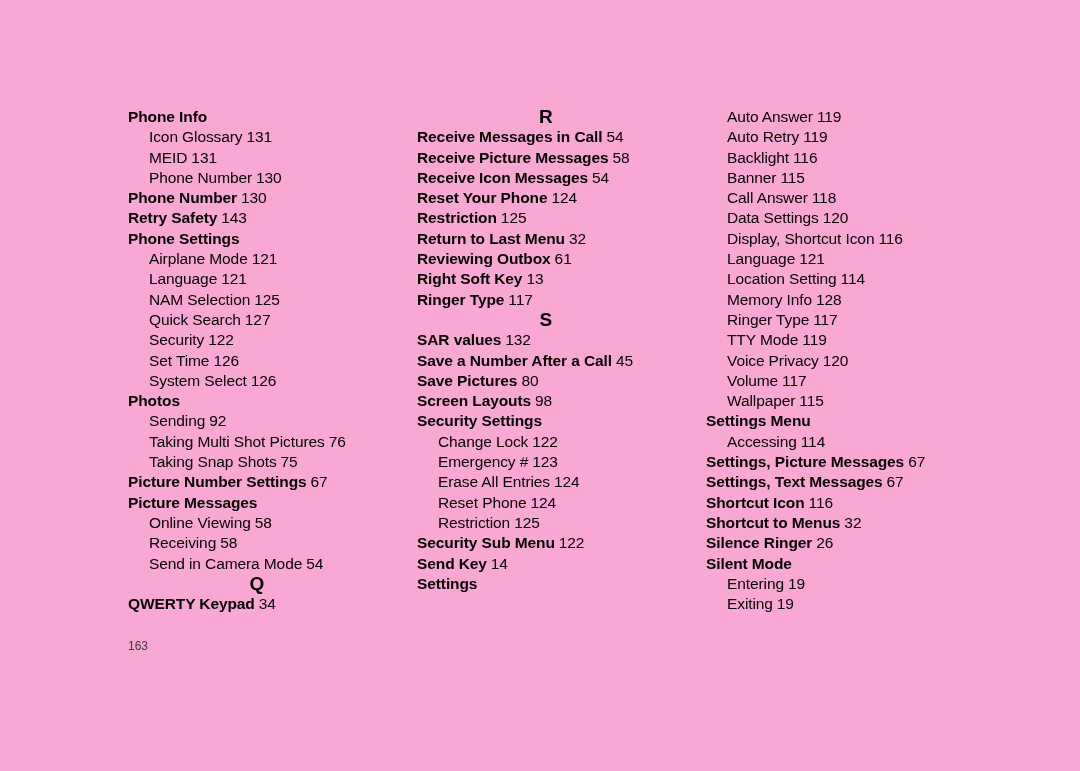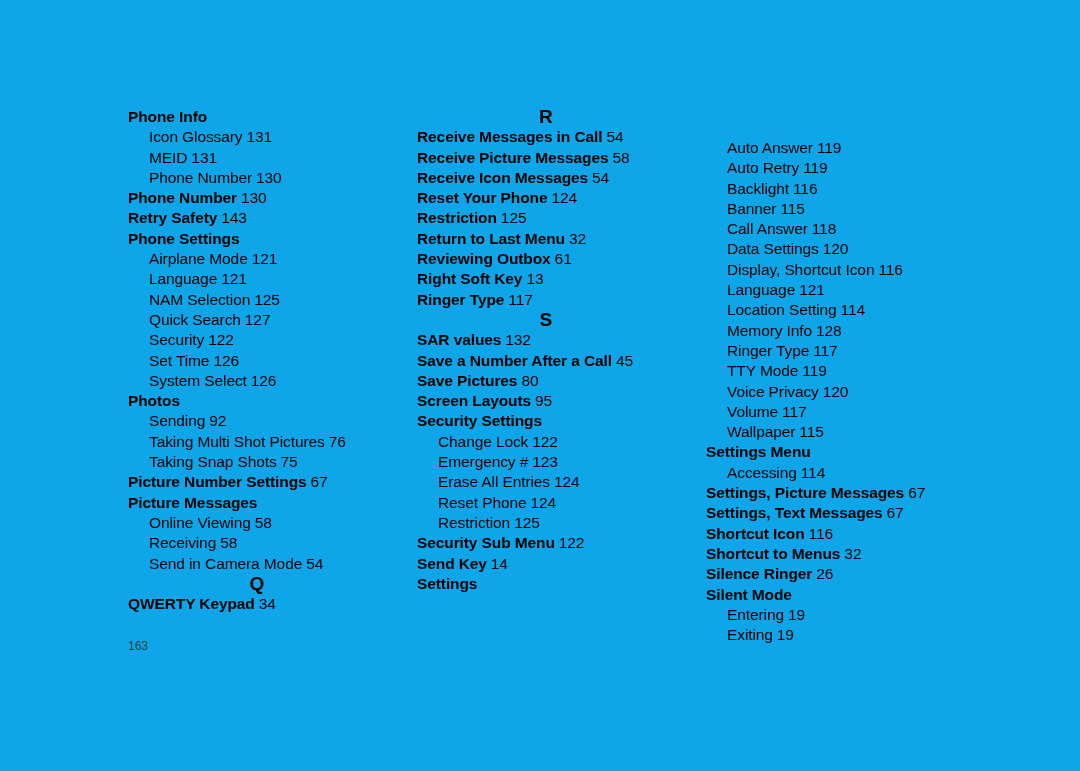--- a/index.html
+++ b/index.html
@@ -16,38 +16,38 @@
     color: #000000;
     overflow: hidden;
   }
 
   .page {
     position: absolute;
     left: 0;
     top: 0;
     width: 1080px;
     height: 771px;
-    background: #0ea5e9;
+    background: #f9a8d4;
   }
 
   .columns {
     position: absolute;
     left: 0;
     top: 107px;
     width: 1080px;
   }
 
   .column {
     position: absolute;
     top: 0;
     width: 300px;
   }
   .column.c1 { left: 128px; }
   .column.c2 { left: 417px; }
-  .column.c3 { left: 706px; margin-top: 31px; }
+  .column.c3 { left: 706px; }
 
   
   .letter-head {
     font-weight: bold;
     font-size: 19px;
     line-height: 20.3px;
     text-align: center;
     width: 258px;
     margin: 0;
     letter-spacing: 0.2px;
@@ -126,21 +126,21 @@
         <div class="entry main"><span>Reset Your Phone</span><span class="pg">124</span></div>
         <div class="entry main"><span>Restriction</span><span class="pg">125</span></div>
         <div class="entry main"><span>Return to Last Menu</span><span class="pg">32</span></div>
         <div class="entry main"><span>Reviewing Outbox</span><span class="pg">61</span></div>
         <div class="entry main"><span>Right Soft Key</span><span class="pg">13</span></div>
         <div class="entry main"><span>Ringer Type</span><span class="pg">117</span></div>
         <div class="letter-head">S</div>
         <div class="entry main"><span>SAR values</span><span class="pg">132</span></div>
         <div class="entry main"><span>Save a Number After a Call</span><span class="pg">45</span></div>
         <div class="entry main"><span>Save Pictures</span><span class="pg">80</span></div>
-        <div class="entry main"><span>Screen Layouts</span><span class="pg">95</span></div>
+        <div class="entry main"><span>Screen Layouts</span><span class="pg">98</span></div>
         <div class="entry main"><span>Security Settings</span></div>
         <div class="entry sub"><span>Change Lock</span><span class="pg">122</span></div>
         <div class="entry sub"><span>Emergency #</span><span class="pg">123</span></div>
         <div class="entry sub"><span>Erase All Entries</span><span class="pg">124</span></div>
         <div class="entry sub"><span>Reset Phone</span><span class="pg">124</span></div>
         <div class="entry sub"><span>Restriction</span><span class="pg">125</span></div>
         <div class="entry main"><span>Security Sub Menu</span><span class="pg">122</span></div>
         <div class="entry main"><span>Send Key</span><span class="pg">14</span></div>
         <div class="entry main"><span>Settings</span></div>
       </div>

